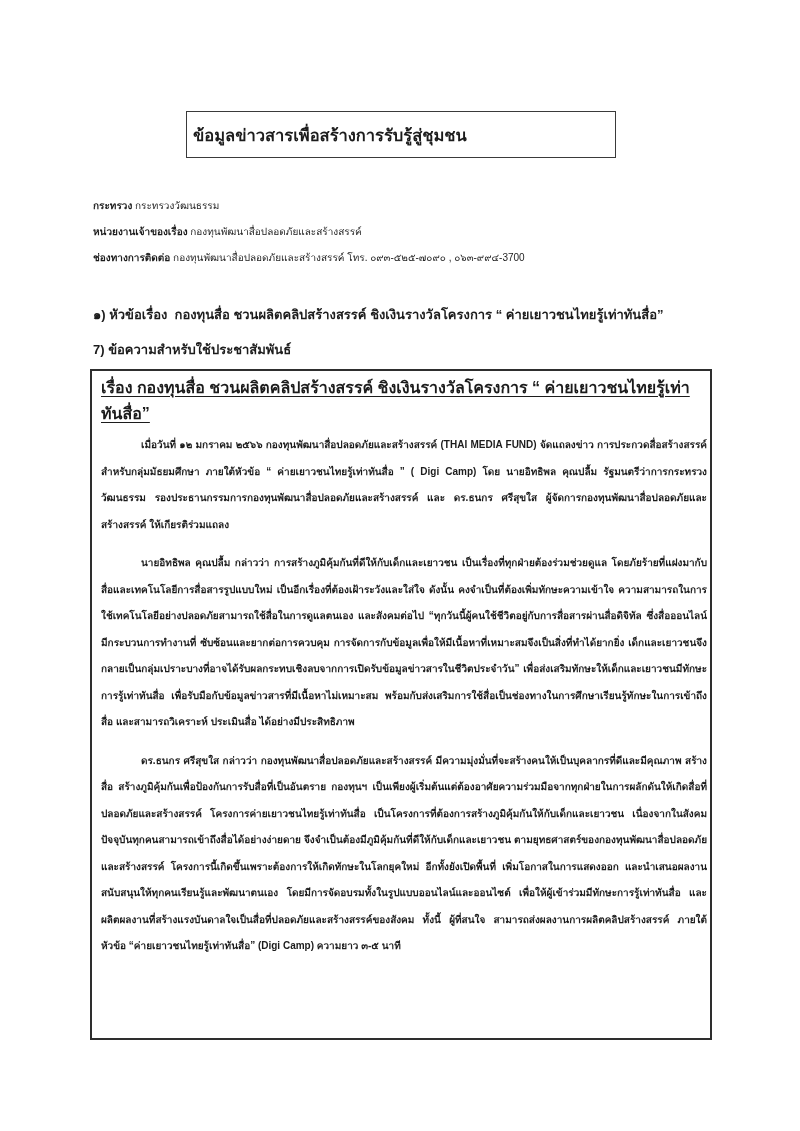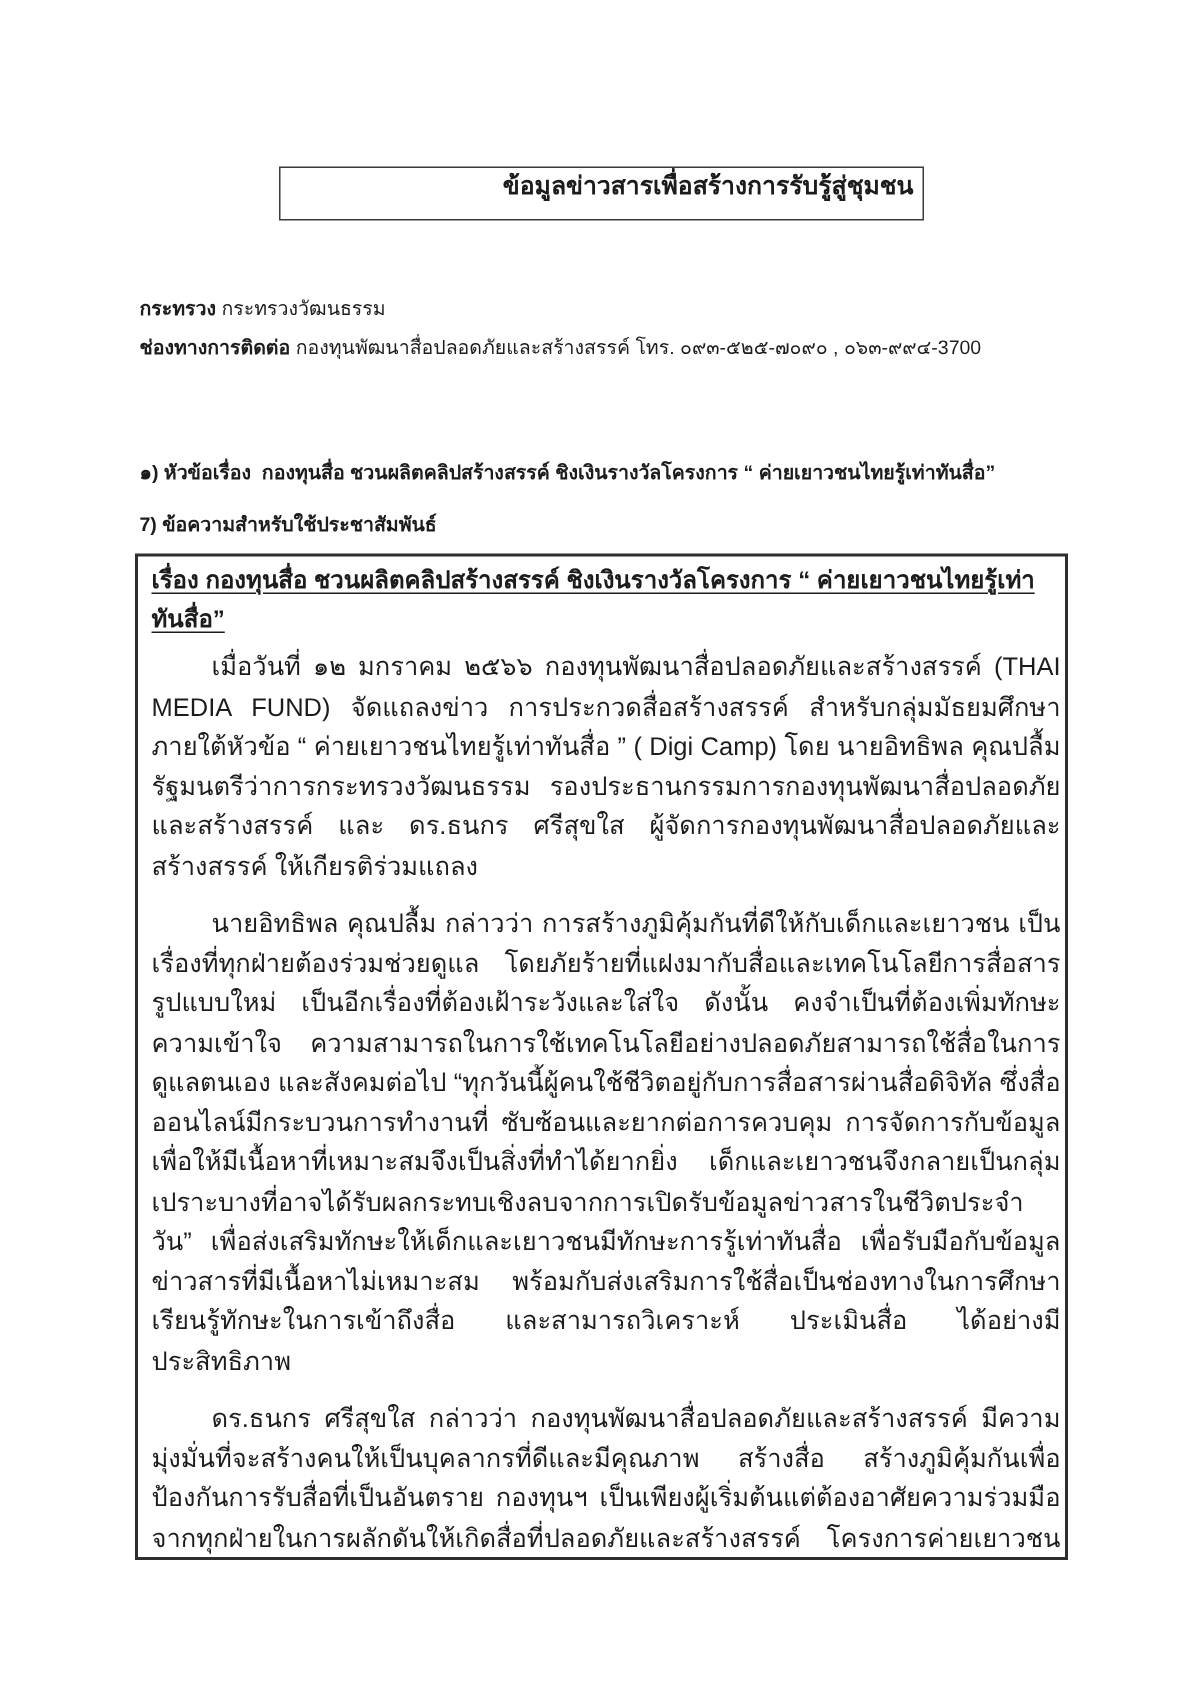--- a/index.html
+++ b/index.html
@@ -8,65 +8,70 @@
     font-family:"Liberation Sans","DejaVu Sans",sans-serif;
     color:#1c1c1c;
     -webkit-font-smoothing:antialiased;
   }
   .page{position:relative;width:800px;height:1131px;background:#fff;overflow:hidden;}
 
   
   .header-box{
     position:absolute;left:186px;top:111px;width:430px;box-sizing:border-box;
     border:1px solid #3a3a3a;
-    text-align:right;padding:0 6px 9px;
+    text-align:left;padding:11px 6px 9px;
     font-weight:bold;font-size:16.5px;line-height:25px;
   }
 
   
-  .meta{position:absolute;left:93px;top:193px;width:622px;font-size:13px;line-height:26px;}
+  .meta{position:absolute;left:93px;top:193px;width:622px;font-size:10px;line-height:26px;}
   .meta-row{white-space:nowrap;}
   .meta-label{font-weight:bold;}
   .meta-value{font-weight:normal;}
 
   
   .items{position:absolute;left:93px;top:303px;width:640px;font-size:13px;}
   .item{font-weight:bold;margin-bottom:11px;line-height:24px;white-space:nowrap;}
 
   
   .content-box{
     position:absolute;left:90px;top:369px;width:622px;height:671px;
     box-sizing:border-box;border:2px solid #2e2e2e;
     padding:4px 3px 0 9px;overflow:hidden;
   }
   .subject{
     font-weight:bold;font-size:16px;line-height:26px;
     text-decoration:underline;text-underline-offset:3px;
     margin:0 0 5px 0;
   }
   .body-par{
-    font-size:17px;line-height:26.5px;
+    font-size:10px;line-height:26.5px;
     text-align:justify;text-indent:40px;
     margin:0 0 12px 0;
     word-break:normal;
+    font-weight:bold;
   }
 </style>
 </head>
 <body>
 
 <div class="page">
 
   <div class="header-box">
     <div>ข้อมูลข่าวสารเพื่อสร้างการรับรู้สู่ชุมชน</div>
   </div>
 
   <div class="meta">
     <div class="meta-row">
       <span class="meta-label">กระทรวง</span>
       <span class="meta-value">กระทรวงวัฒนธรรม</span>
+    </div>
+    <div class="meta-row">
+      <span class="meta-label">หน่วยงานเจ้าของเรื่อง</span>
+      <span class="meta-value">กองทุนพัฒนาสื่อปลอดภัยและสร้างสรรค์</span>
     </div>
     <div class="meta-row">
       <span class="meta-label">ช่องทางการติดต่อ</span>
       <span class="meta-value">กองทุนพัฒนาสื่อปลอดภัยและสร้างสรรค์ โทร. ๐๙๓-๕๒๕-๗๐๙๐ , ๐๖๓-๙๙๔-3700</span>
     </div>
   </div>
 
   <div class="items">
     <div class="item">
       <span>๑) หัวข้อเรื่อง</span>&nbsp;

